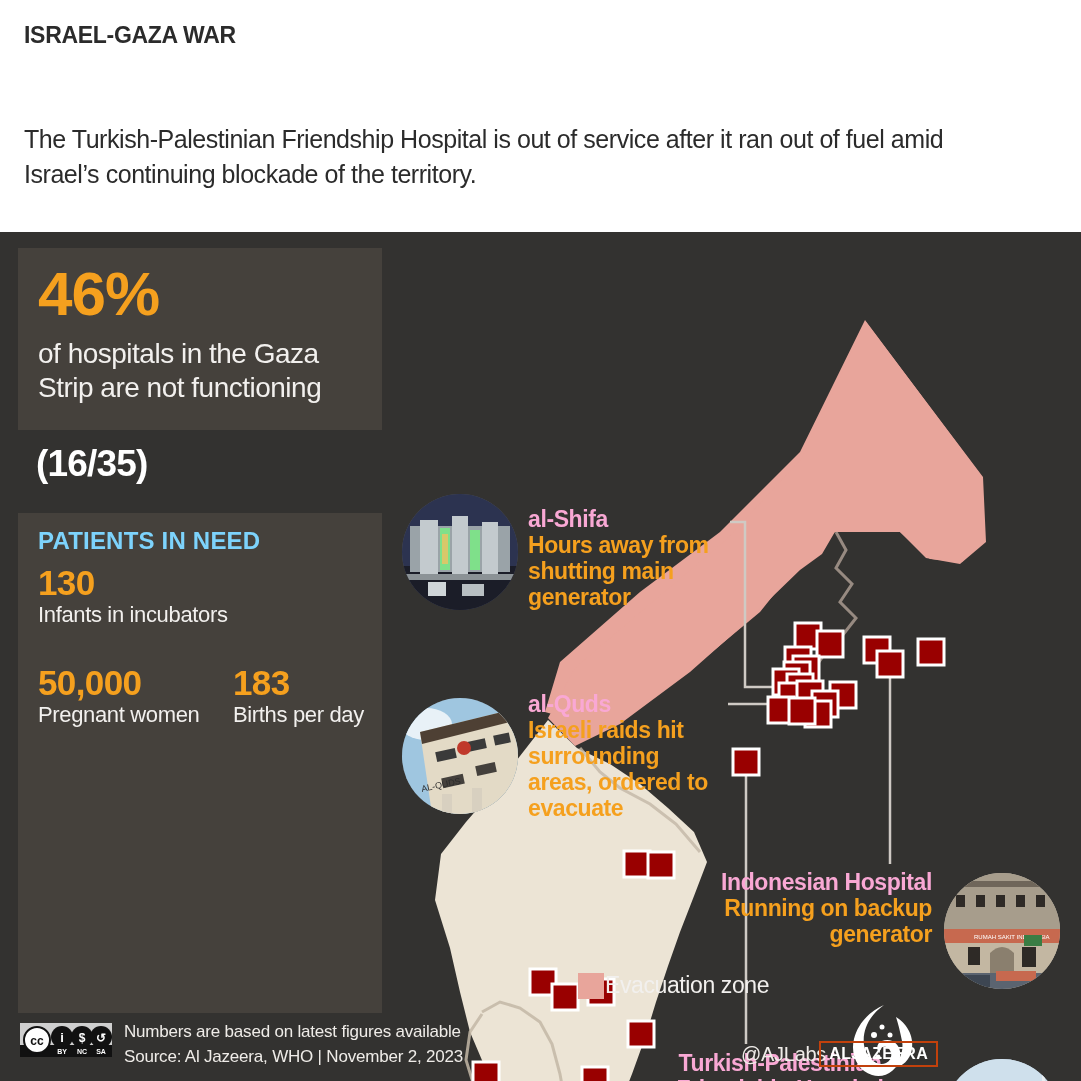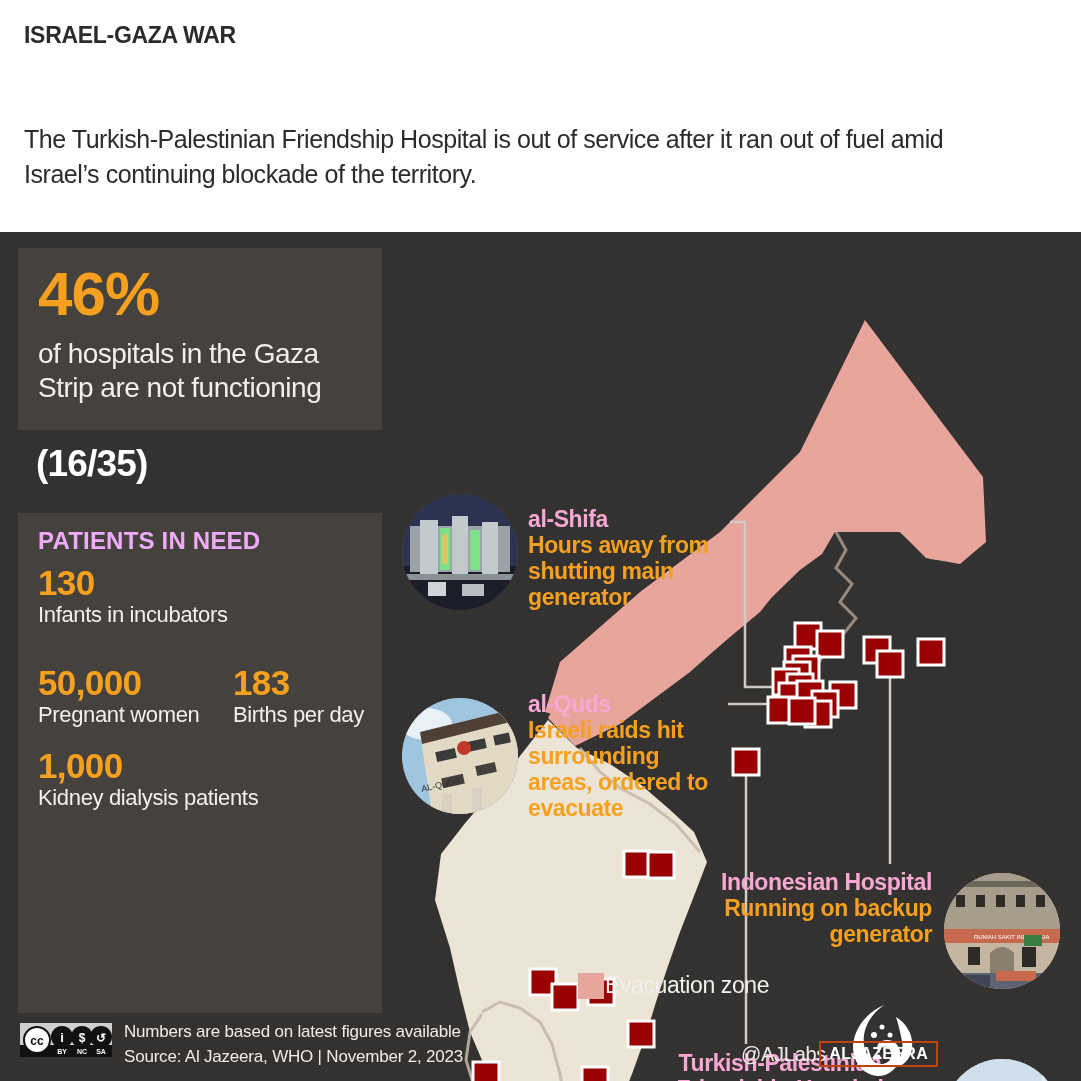--- a/index.html
+++ b/index.html
@@ -48,21 +48,21 @@
     position:absolute; left:20px; top:89px; width:300px;
     font-size:28px; line-height:1.22; color:#f2f0ee; letter-spacing:-0.5px;
   }
   #pct-frac {
     position:absolute; left:18px; top:195px;
     font-size:37px; font-weight:bold; color:#ffffff; letter-spacing:-0.8px;
   }
 
   #need-title {
     position:absolute; left:20px; top:14px;
-    font-size:24px; font-weight:bold; color:#f0abfc; letter-spacing:0.2px;
+    font-size:24px; font-weight:bold; color:#7dd3fc; letter-spacing:0.2px;
   }
   .need-num {
     font-size:35px; font-weight:bold; color:#f5a01e;
     letter-spacing:-0.6px; line-height:1.05;
   }
   .need-lbl {
     font-size:22px; color:#f2f0ee; letter-spacing:-0.35px; line-height:1.15;
   }
   .need-sub {
     font-size:21px; color:#d8d4cf; letter-spacing:-0.35px; line-height:1.15;
@@ -205,24 +205,20 @@
     <div id="need-2">
       <div class="need-num">50,000</div>
       <div class="need-lbl">Pregnant women</div>
     </div>
 
     <div id="need-3">
       <div class="need-num">183</div>
       <div class="need-lbl">Births per day</div>
     </div>
 
-    <div id="need-4">
-      <div class="need-num">1,000</div>
-      <div class="need-lbl">Kidney dialysis patients</div>
-    </div>
 
   </div>
 
   <div class="photo" id="co-shifa-photo">
     <svg viewBox="0 0 116 116" width="116" height="116">
       <rect width="116" height="116" fill="#2c3350"></rect>
       <rect x="0" y="72" width="116" height="44" fill="#1b1d28"></rect>
       <rect x="8" y="32" width="100" height="46" fill="#9aa3a8"></rect>
       <rect x="18" y="26" width="18" height="54" fill="#c3cace"></rect>
       <rect x="50" y="22" width="16" height="58" fill="#c3cace"></rect>

